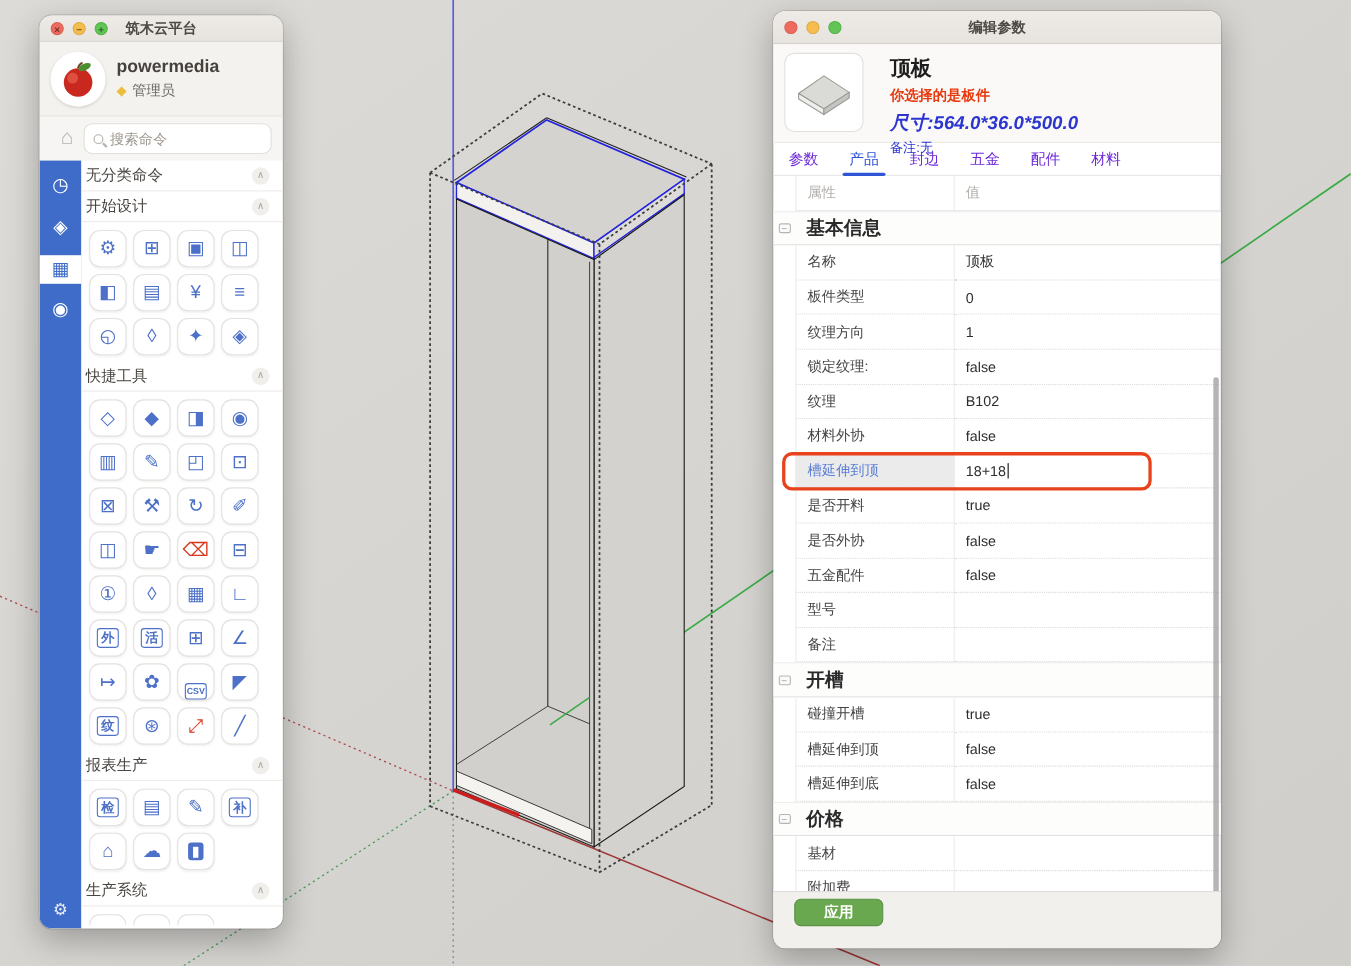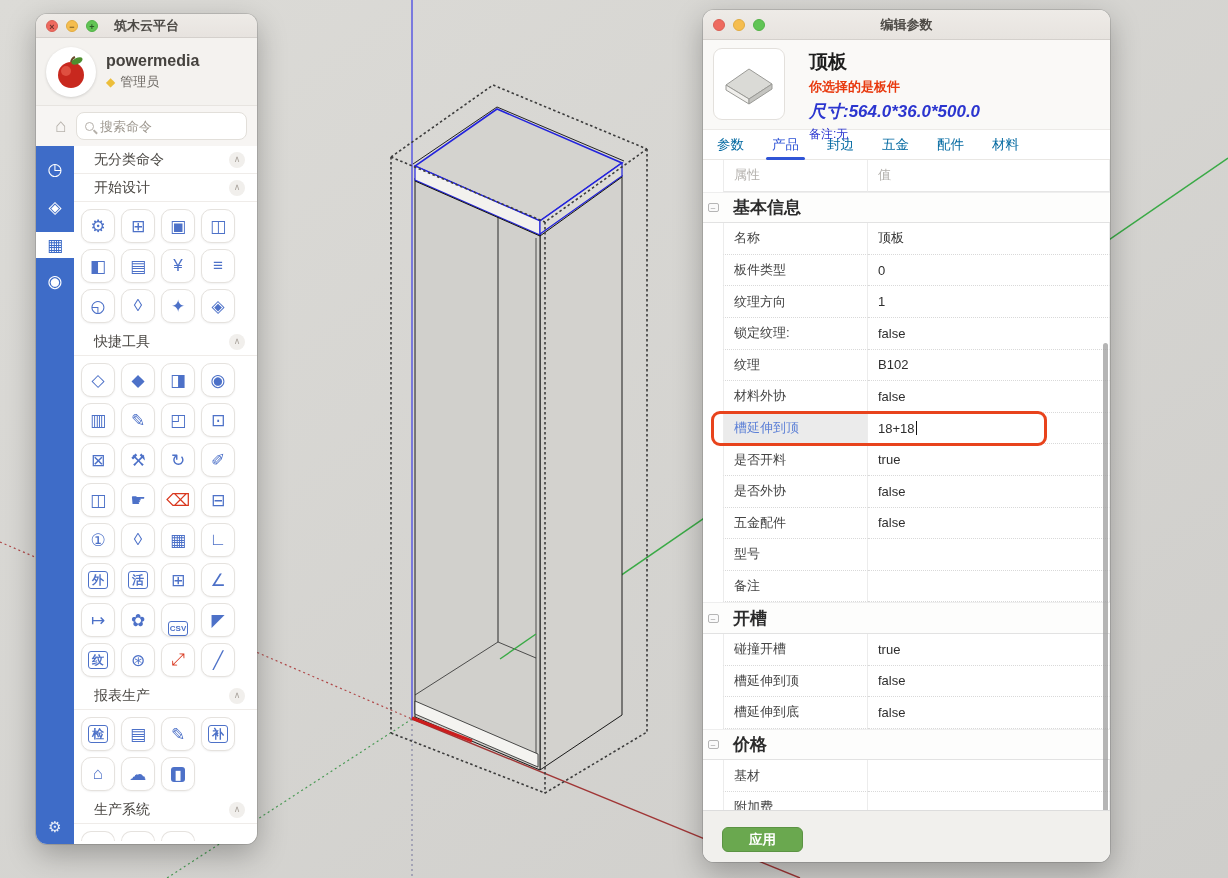--- a/index.html
+++ b/index.html
@@ -42,21 +42,21 @@
   .mag{width:9px;height:9px;border:1.5px solid #b5b0aa;border-radius:50%;position:relative;margin-right:6px;flex:none;}
   .mag::after{content:"";position:absolute;width:5px;height:1.5px;background:#b5b0aa;transform:rotate(45deg);left:7px;top:8px;}
   .search-box input{border:none;outline:none;font-size:13px;color:#555;width:100%;background:transparent;}
   .search-box input::placeholder{color:#9d978f;}
   .panel-body{display:flex;height:698px;}
   .rail{width:38px;background:var(--rail-blue);display:flex;flex-direction:column;align-items:stretch;flex:none;position:relative;}
   .rail-item{height:30px;margin-top:8px;display:flex;align-items:center;justify-content:center;color:#fff;font-size:17px;}
   .rail-item.active{background:#fff;color:var(--rail-blue);margin-top:10px;height:26px;}
   .rail-gear{position:absolute;bottom:8px;left:0;right:0;text-align:center;color:#e8edf8;font-size:15px;}
   .lp-content{flex:1;background:#fff;overflow:hidden;position:relative;}
-  .sec-head{height:28px;display:flex;align-items:center;justify-content:space-between;padding:0 12px 0 20px;border-bottom:1px solid #efece9;}
+  .sec-head{height:28px;display:flex;align-items:center;justify-content:space-between;padding:0 12px 0 4px;border-bottom:1px solid #efece9;}
   .sec-label{font-size:14px;color:#4a4743;}
   .chev{width:16px;height:16px;border-radius:50%;background:#f1efec;color:#aaa49d;font-size:9px;line-height:15px;text-align:center;}
   .grid{display:flex;flex-wrap:wrap;padding:4px 0 2px 4px;}
   .tool-btn{width:34px;height:34px;border:1px solid #e5e2de;border-radius:10px;background:#fff;
     box-shadow:0 1px 2px rgba(0,0,0,.06);margin:3px;display:flex;align-items:center;justify-content:center;
     color:var(--icon-blue);font-size:17px;}
   .tool-btn.red{color:#d9381f;}
   .tool-btn.solid .g{background:var(--icon-blue);color:#fff;border-radius:3px;padding:0 3px;font-size:13px;}
   .tool-btn.boxed .g{border:1.5px solid currentColor;border-radius:3px;font-size:12px;line-height:1.2;padding:1px 3px;font-weight:bold;}
   .tool-btn.tiny .g{font-size:8px;font-weight:bold;border:1.5px solid currentColor;border-radius:3px;padding:2px 1px;margin-top:16px;}
@@ -67,38 +67,38 @@
   #dialog{left:703px;top:10px;width:407px;height:852px;background:#fff;}
   #dialog .titlebar{height:30px;}
   .dlg-header{height:90px;background:#faf9f7;border-bottom:1px solid #eceae7;display:flex;padding:8px 10px;}
   .thumb{width:72px;height:72px;background:#fff;border:1px solid #e3e0dc;border-radius:9px;flex:none;display:flex;align-items:center;justify-content:center;}
   .hdr-meta{margin-left:24px;padding-top:1px;}
   .hdr-title{font-size:19px;font-weight:bold;color:#1d1d1d;}
   .hdr-note{font-size:13px;font-weight:bold;color:var(--note-red);margin-top:3px;}
   .hdr-size{font-size:17px;font-weight:bold;font-style:italic;color:var(--info-blue);margin-top:4px;}
   .hdr-remark{font-size:12px;font-weight:normal;color:var(--info-blue);margin-top:3px;}
   .tabbar{height:30px;display:flex;align-items:center;gap:24px;padding:0 12px;border-bottom:1px solid #e9e7e4;}
-  .tab{font-size:13.5px;color:#0369a1;padding:5px 2px;position:relative;}
+  .tab{font-size:13.5px;color:#6d28d9;padding:5px 2px;position:relative;}
   .tab.active{color:var(--accent-blue);}
   .tab.active::after{content:"";position:absolute;left:-4px;right:-4px;bottom:-1px;height:2.5px;background:var(--accent-blue);border-radius:2px;}
   .tablewrap{height:650px;overflow:hidden;position:relative;}
   .trow{display:flex;height:31.6px;align-items:center;position:relative;}
   .gutter{width:20px;flex:none;display:flex;align-items:center;justify-content:center;}
   .minus-box{width:11px;height:9px;border:1px solid #b5b5b5;border-radius:2px;color:#8b8b8b;font-size:8px;line-height:7px;text-align:center;background:#fafafa;}
   .lcell{width:145px;flex:none;padding-left:10px;font-size:13px;color:#454545;align-self:stretch;display:flex;align-items:center;
     border-left:1px solid #ececec;border-right:1px solid #ececec;border-bottom:1px dotted #d9d9d9;}
   .vcell{flex:1;padding-left:10px;font-size:13px;color:#2e2e2e;align-self:stretch;display:flex;align-items:center;
     border-right:1px solid #ececec;border-bottom:1px dotted #d9d9d9;}
   .trow.colhead .lcell,.trow.colhead .vcell{color:#b3b0ac;border-bottom:1px solid #e6e6e6;}
   .trow.section{border-bottom:1px solid #e2e2e2;border-top:1px solid #eee;background:#fdfdfc;}
   .trow.section .seclabel{font-size:17px;font-weight:bold;color:#2b2b2b;padding-left:10px;}
   .trow.hl .lcell{background:#ebebeb;color:#5b7fd6;}
   .hl-border{position:absolute;left:8px;right:63px;top:-2px;bottom:-2px;border:3px solid var(--hl-red);border-radius:9px;pointer-events:none;z-index:3;}
   .caret{display:inline-block;width:1.5px;height:14px;background:#111;margin-left:1px;}
-  .dlg-footer{height:52px;background:#f1f0ed;border-top:1px solid #ddd;display:flex;align-items:center;padding:6px 0 0 19px;}
+  .dlg-footer{height:52px;background:#f1f0ed;border-top:1px solid #ddd;display:flex;align-items:flex-start;padding:6px 0 0 19px;}
   .apply-btn{width:81px;height:25px;background:var(--apply-green);border:1px solid #5b9343;border-radius:6px;
     color:#fff;font-size:13.5px;font-weight:bold;display:flex;align-items:center;justify-content:center;}
   .dlg-scroll{position:absolute;right:2px;top:183px;width:5px;height:522px;background:#9c9c9c;border-radius:3px;opacity:.75;}
 </style>
 </head>
 <body>
 
 <div id="viewport">
 <svg width="1228" height="878" viewBox="0 0 1228 878">
   <defs>

